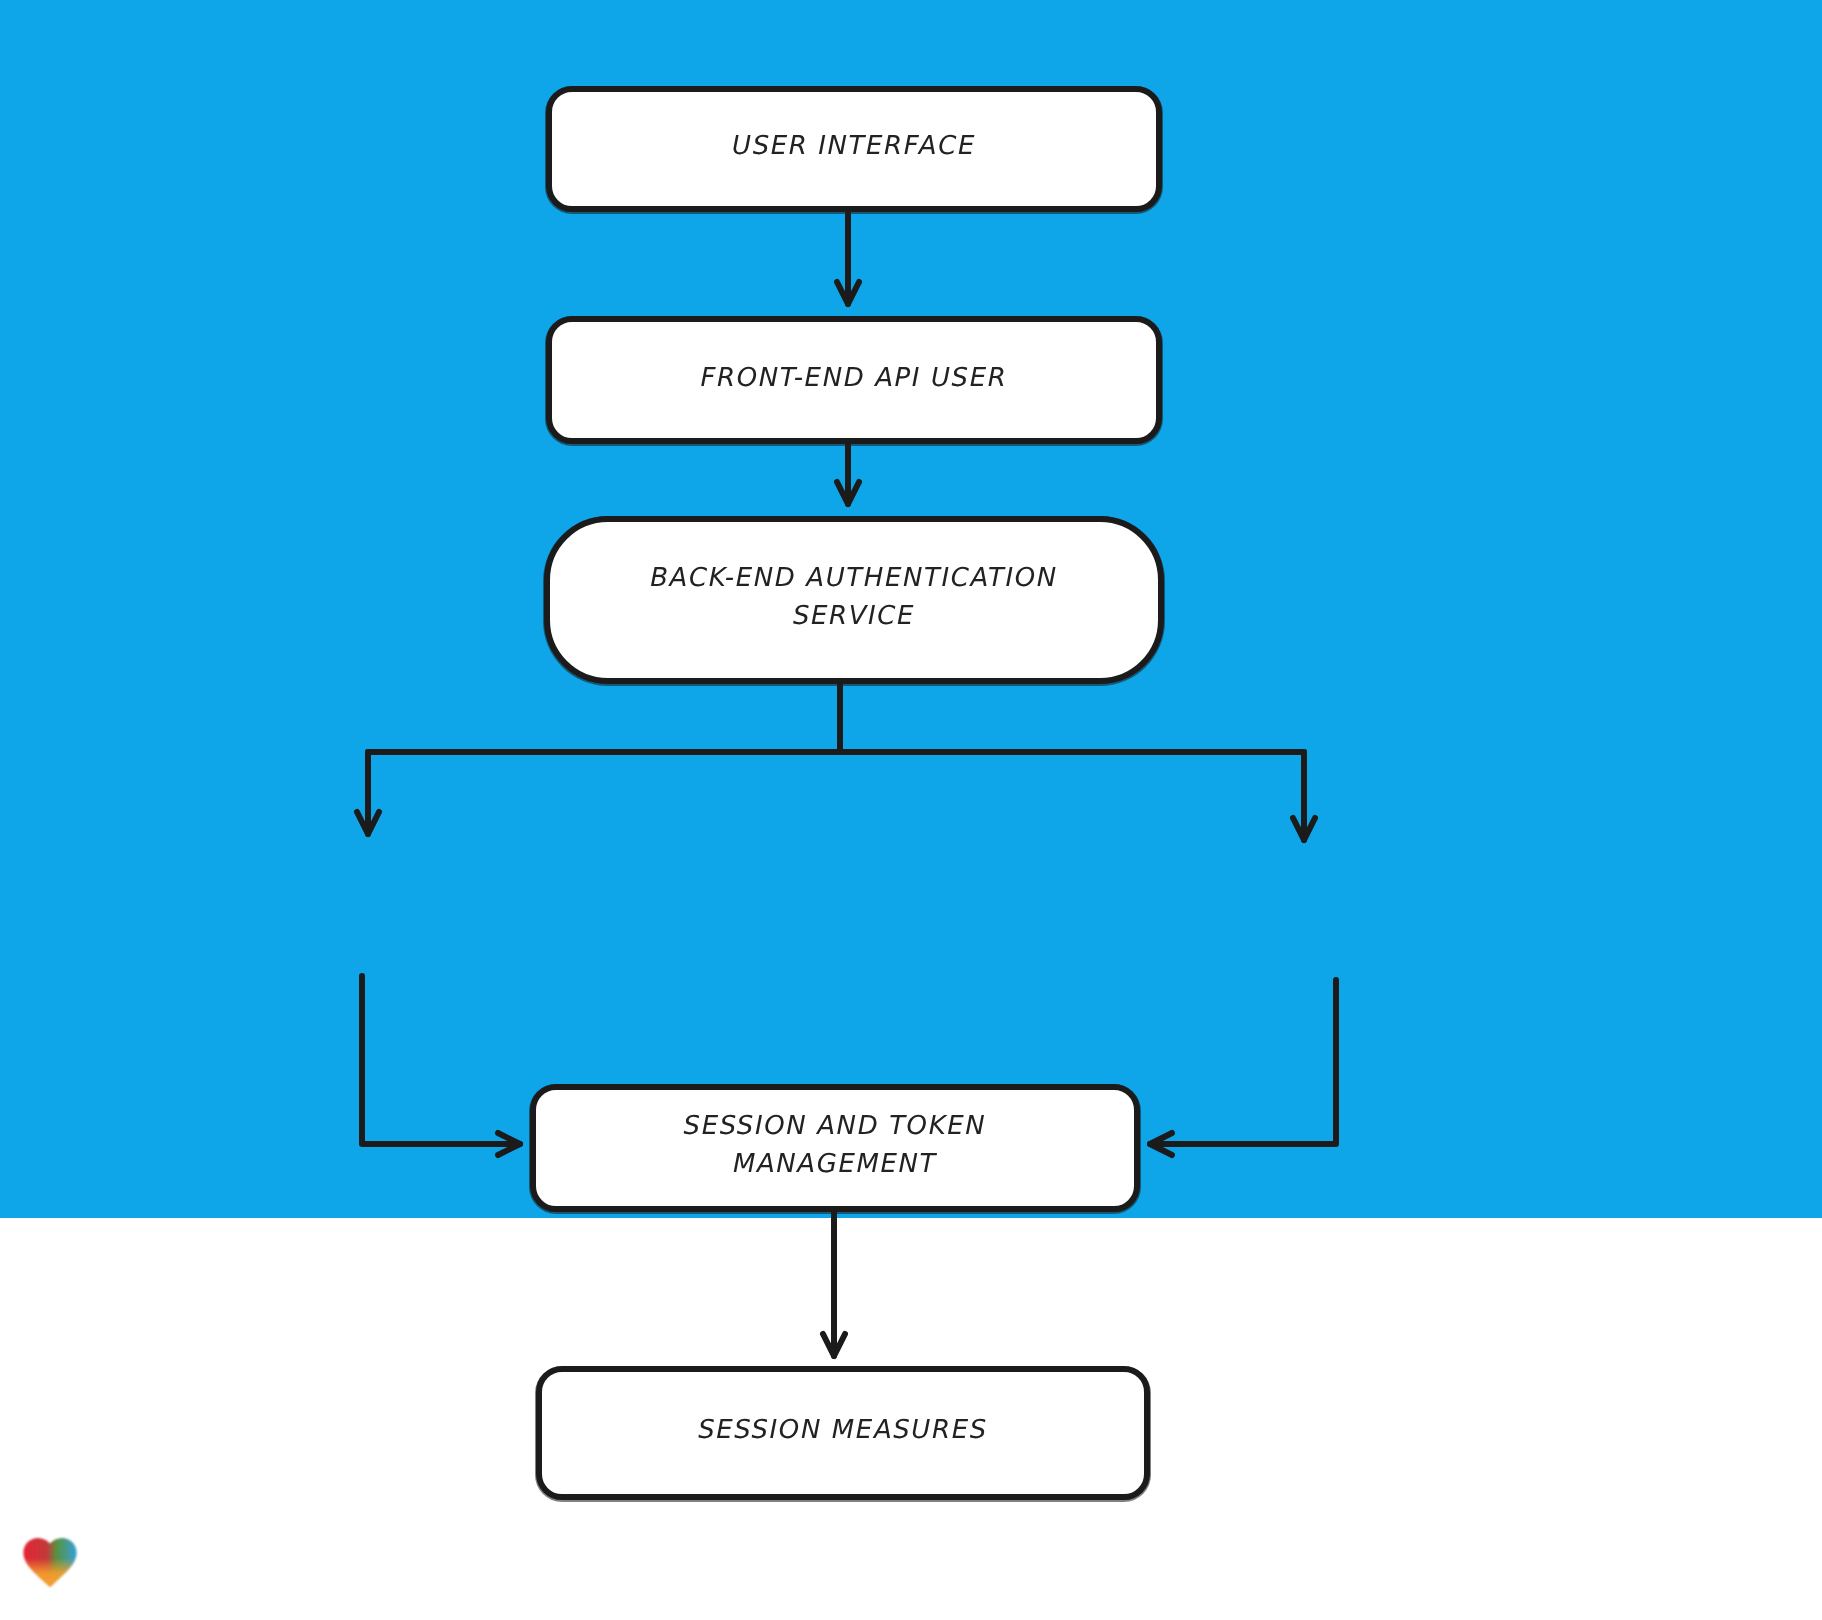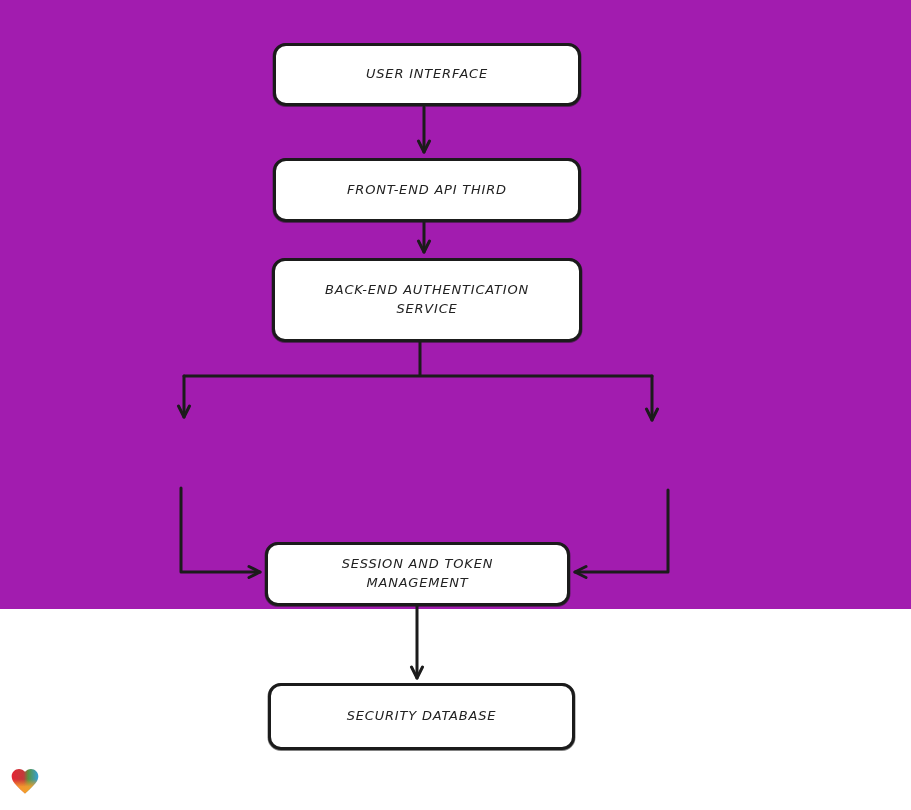--- a/index.html
+++ b/index.html
@@ -8,21 +8,21 @@
     background: #ffffff;
     width: 911px;
     height: 810px;
     font-family: "DejaVu Sans", "Liberation Sans", sans-serif;
     overflow: hidden;
   }
   .canvas {
     position: relative;
     width: 911px;
     height: 609px;
-    background: #a21caf;
+    background: #0ea5e9;
   }
   .connectors {
     position: absolute;
     left: 0; top: 0;
     width: 911px; height: 810px;
     pointer-events: none;
   }
   .node {
     position: absolute;
     box-sizing: border-box;
@@ -73,37 +73,37 @@
       <path d="M668,490 L668,572 L575,572" marker-end="url(#arrow)"></path>
       <path d="M417,606 L417,678" marker-end="url(#arrow)"></path>
     </g>
   </svg>
 
   <div class="node" style="left:273px; top:43px; width:308px; height:63px;">
     <span class="node-label">USER INTERFACE</span>
   </div>
 
   <div class="node" style="left:273px; top:158px; width:308px; height:64px;">
-    <span class="node-label">FRONT-END API THIRD</span>
+    <span class="node-label">FRONT-END API USER</span>
   </div>
 
-  <div class="node" style="left:272px; top:258px; width:310px; height:84px;">
+  <div class="node" style="left:272px; top:258px; width:310px; height:84px;border-radius:32px;">
     <span class="node-label">BACK-END AUTHENTICATION
 SERVICE</span>
   </div>
 
 
 
   <div class="node" style="left:265px; top:542px; width:305px; height:64px;justify-content:center;">
     <span class="node-label">SESSION AND TOKEN
 MANAGEMENT</span>
   </div>
 
   <div class="node" style="left:268px; top:683px; width:307px; height:67px;">
-    <span class="node-label">SECURITY DATABASE</span>
+    <span class="node-label">SESSION MEASURES</span>
   </div>
 
   <div class="logo">
     <svg width="32" height="32" viewBox="0 0 24 24" xmlns="http://www.w3.org/2000/svg">
       <defs>
         <linearGradient id="heartLR" x1="0" y1="0" x2="1" y2="0">
           <stop offset="0" stop-color="#e42535"></stop>
           <stop offset="0.45" stop-color="#c23a3a"></stop>
           <stop offset="0.62" stop-color="#58923f"></stop>
           <stop offset="1" stop-color="#35a0d8"></stop>

